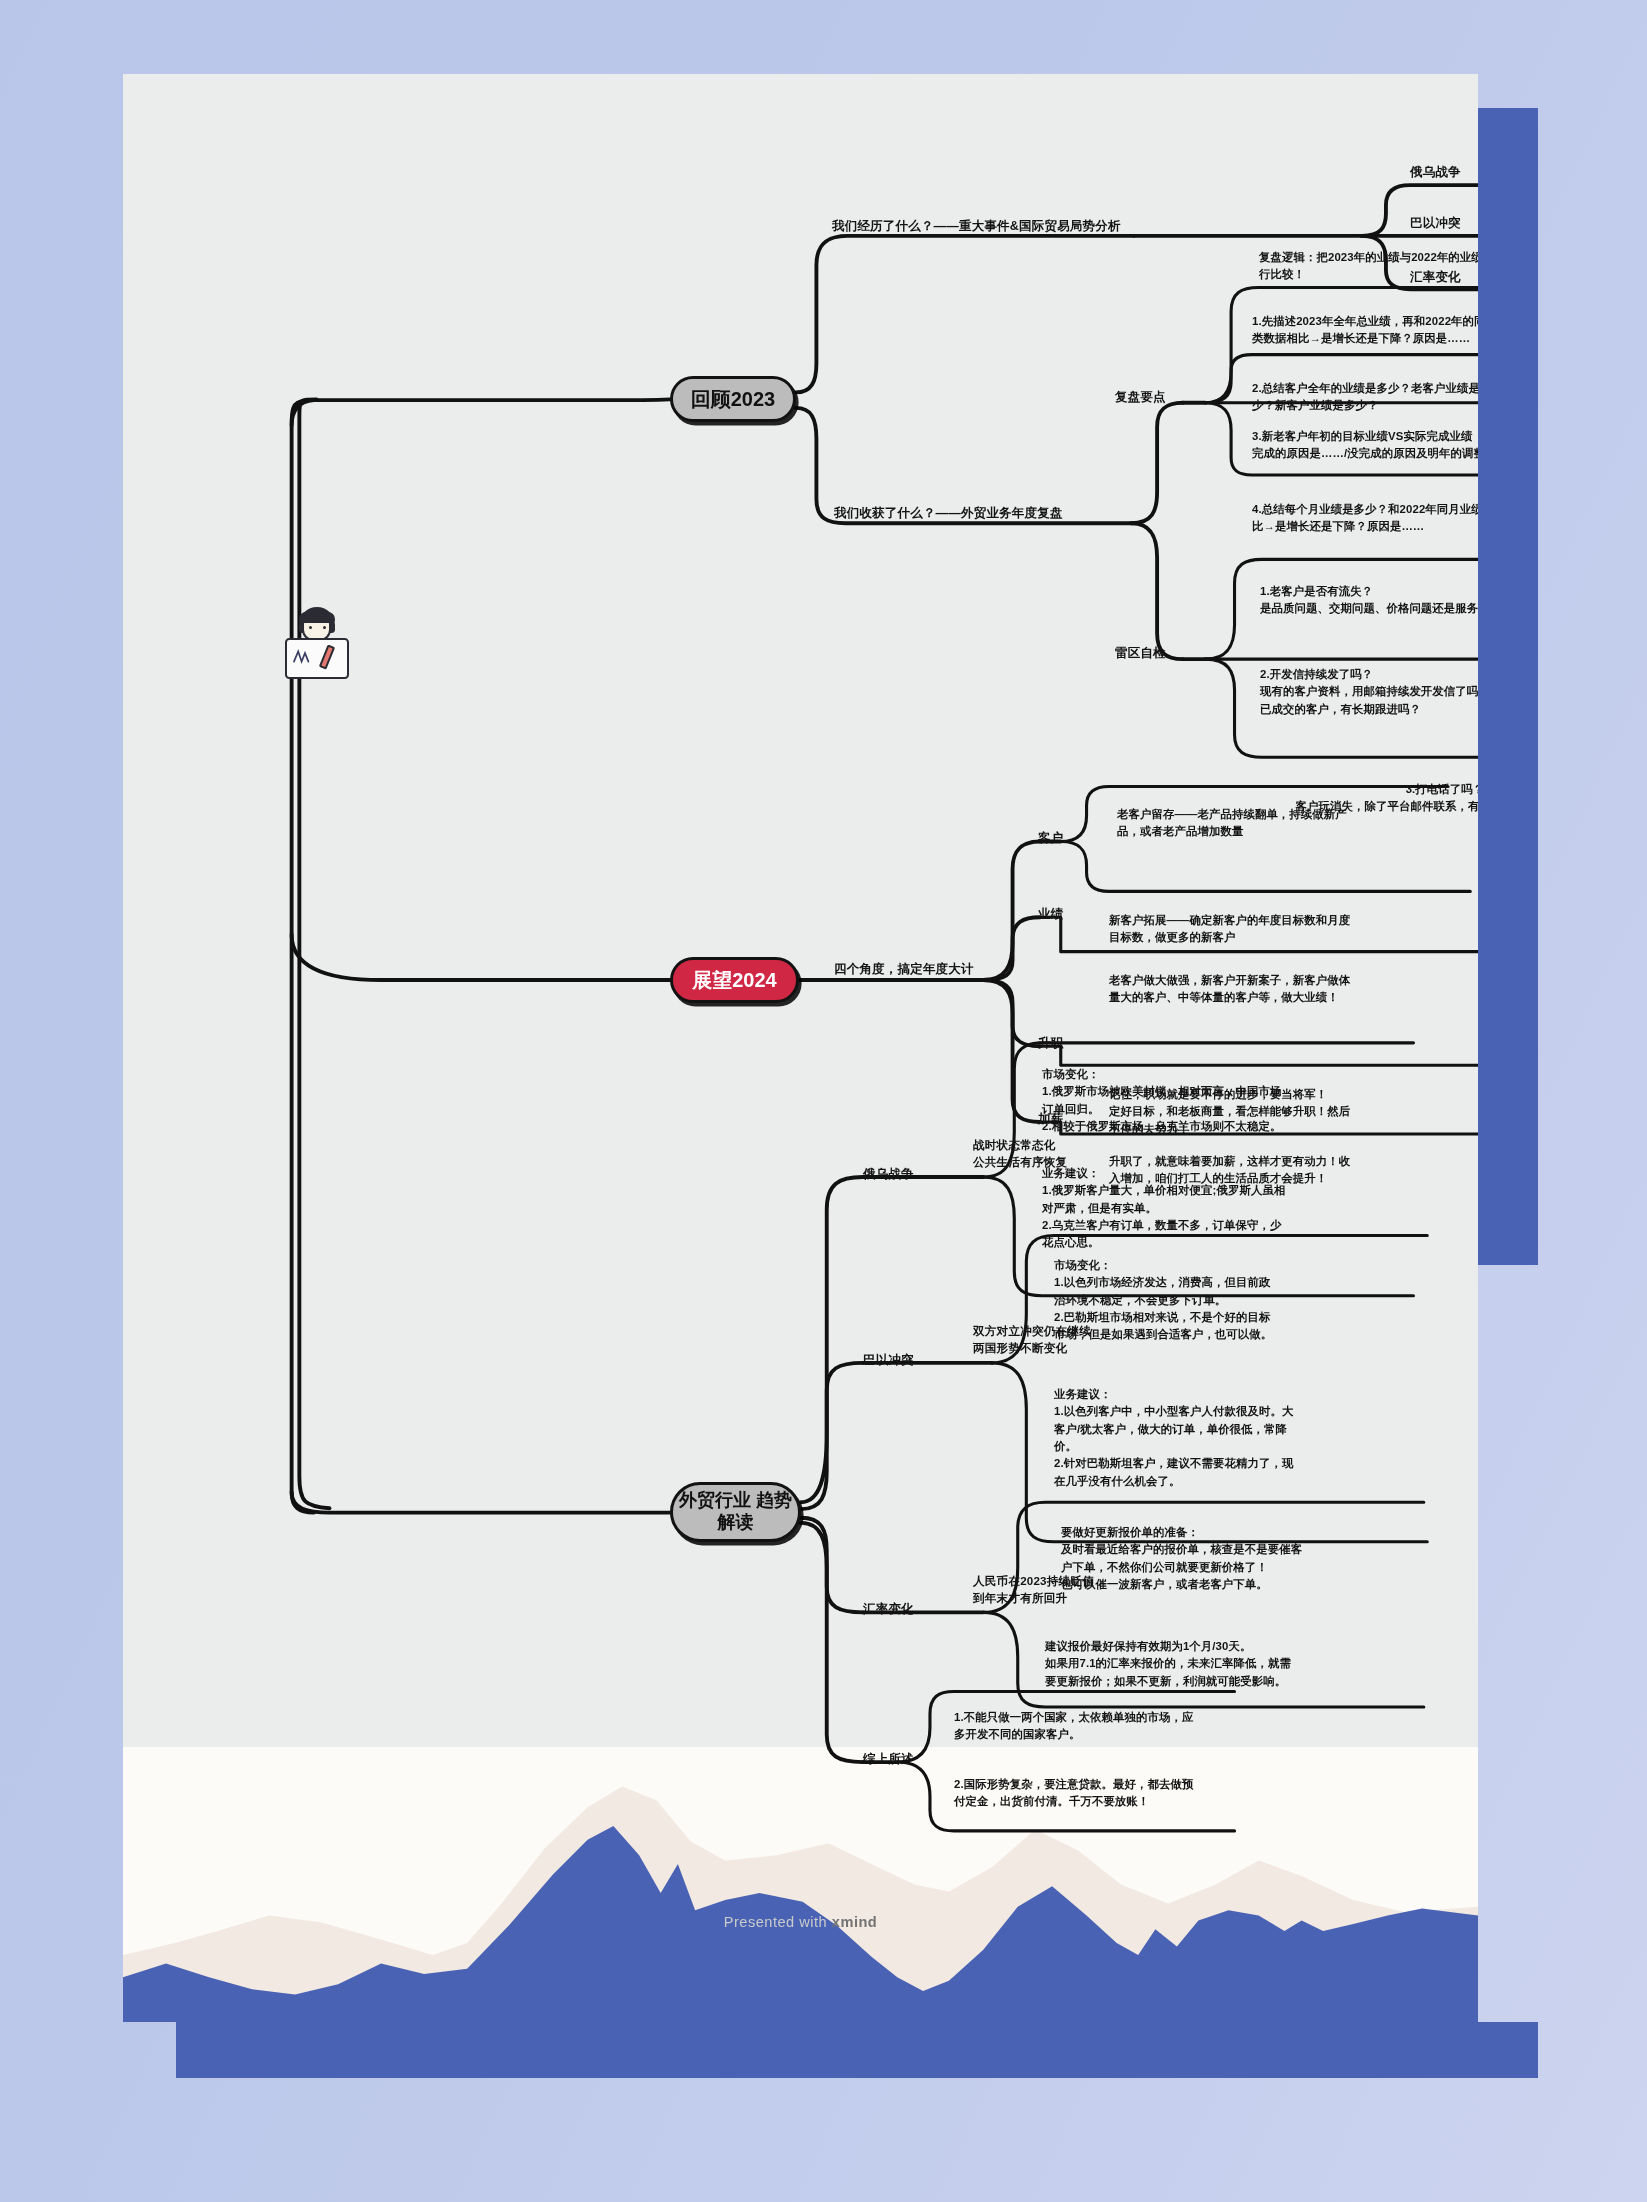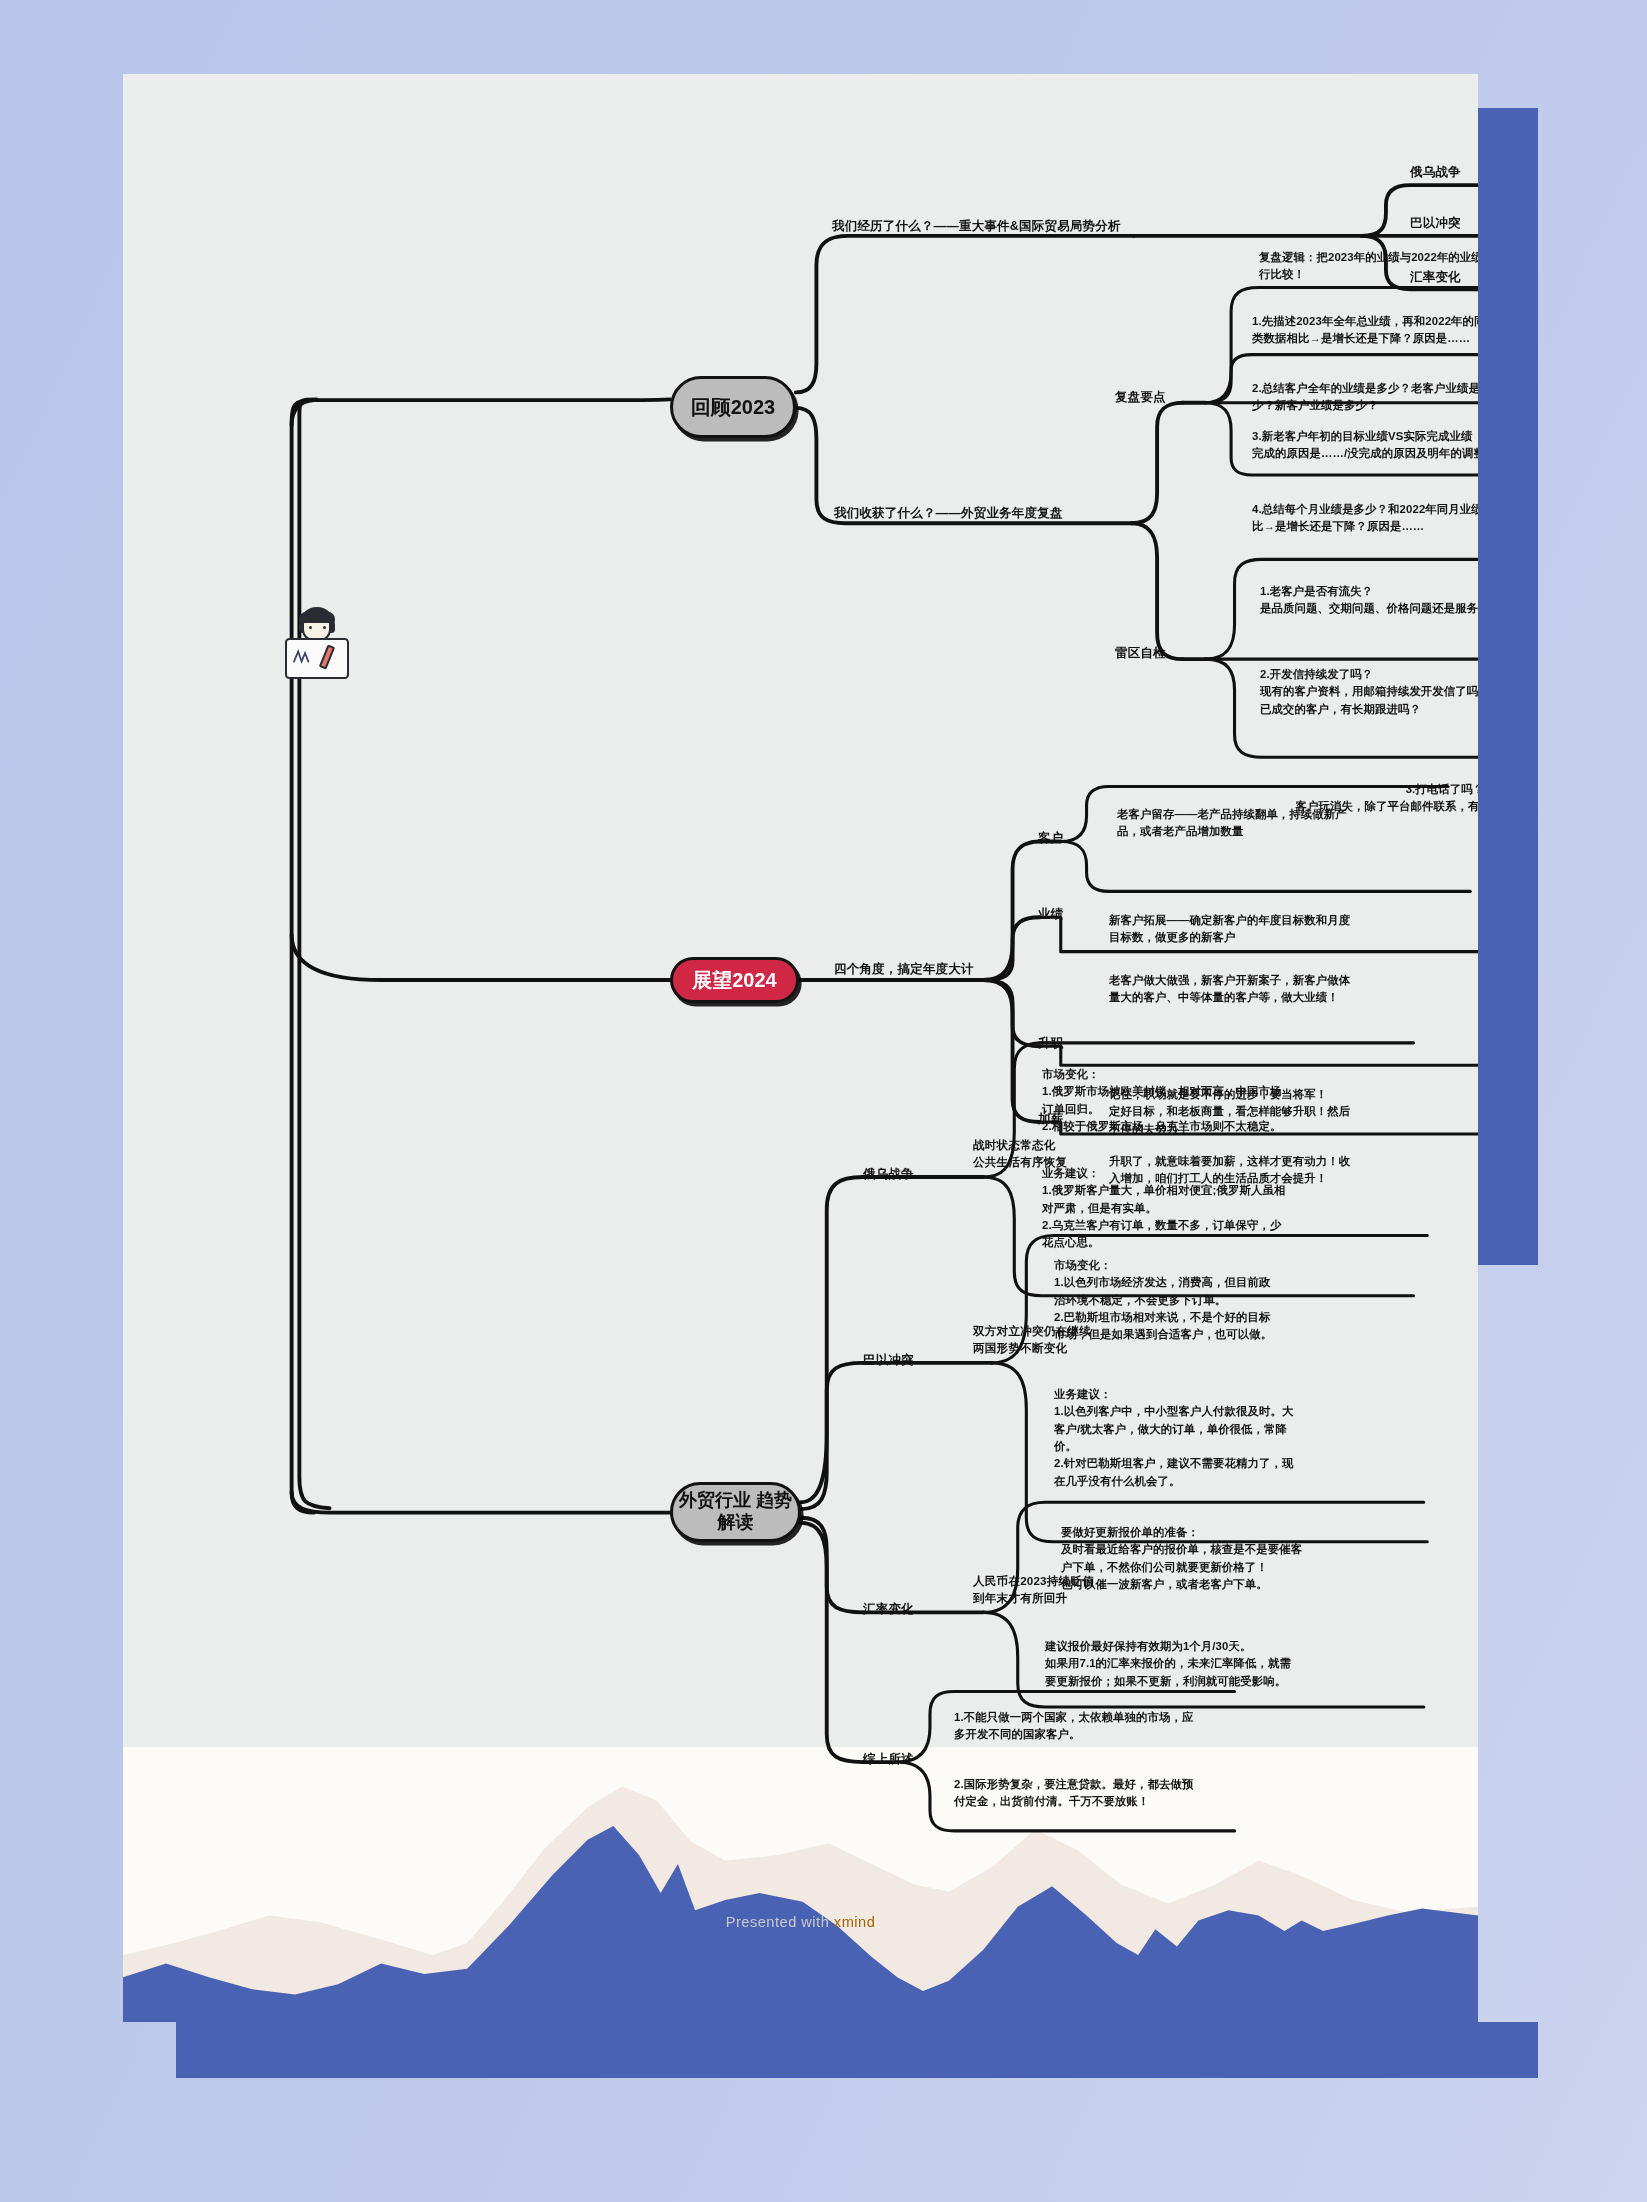--- a/index.html
+++ b/index.html
@@ -123,21 +123,21 @@
     display: flex;
     align-items: center;
     justify-content: center;
     text-align: center;
     line-height: 1.22;
     box-shadow: 2.6px 3.4px 0 rgba(0,0,0,0.85);
   }
   .pill.grey { background: #bcbcbc; color: #111; }
   .pill.red  { background: #cf2744; color: #ffffff; }
 
-  #node-2023 { left: 547px; top: 302px; width: 126px; height: 62px; font-size: 20px; }
+  #node-2023 { left: 547px; top: 302px; width: 126px; height: 46px; font-size: 20px; }
   #node-2024 { left: 547px; top: 883px; width: 129px; height: 46px; font-size: 20px; }
   #node-trend { left: 547px; top: 1408px; width: 131px; height: 60px; font-size: 18px; }
 
   
   .lbl {
     position: absolute;
     z-index: 3;
     font-weight: bold;
     color: #141414;
     line-height: 1.44;
@@ -163,21 +163,21 @@
   #xmind-footer {
     position: absolute;
     left: 0; top: 1840px;
     width: 1355px;
     text-align: center;
     font-size: 14.6px;
     color: #c9cbcb;
     letter-spacing: 0.5px;
     z-index: 6;
   }
-  #xmind-footer b { color: #a16207; font-weight: normal; }
+  #xmind-footer b { color: #737373; font-weight: bold; }
 </style>
 </head>
 <body>
 
 <div id="blue-accent"></div>
 <div id="blue-accent-bottom"></div>
 
 <div id="canvas">
 
   <svg id="mountains" viewBox="0 0 1575 320" preserveAspectRatio="none">

